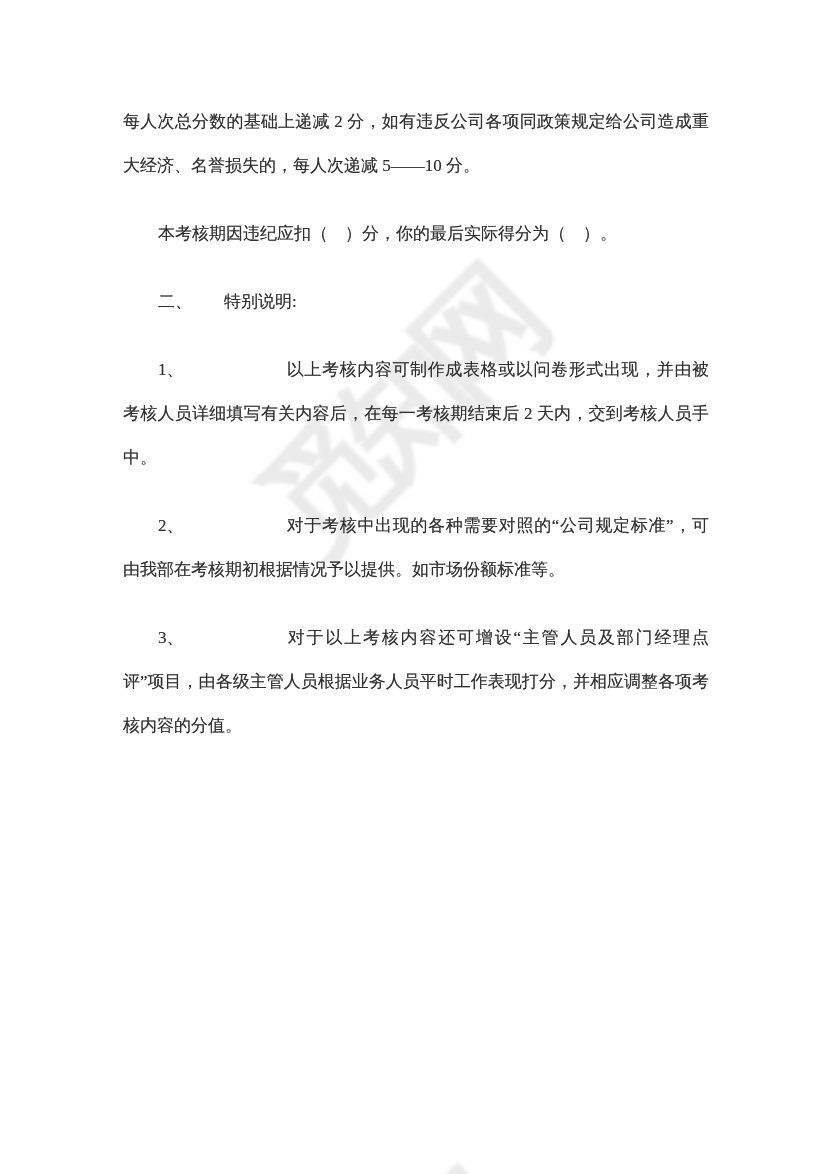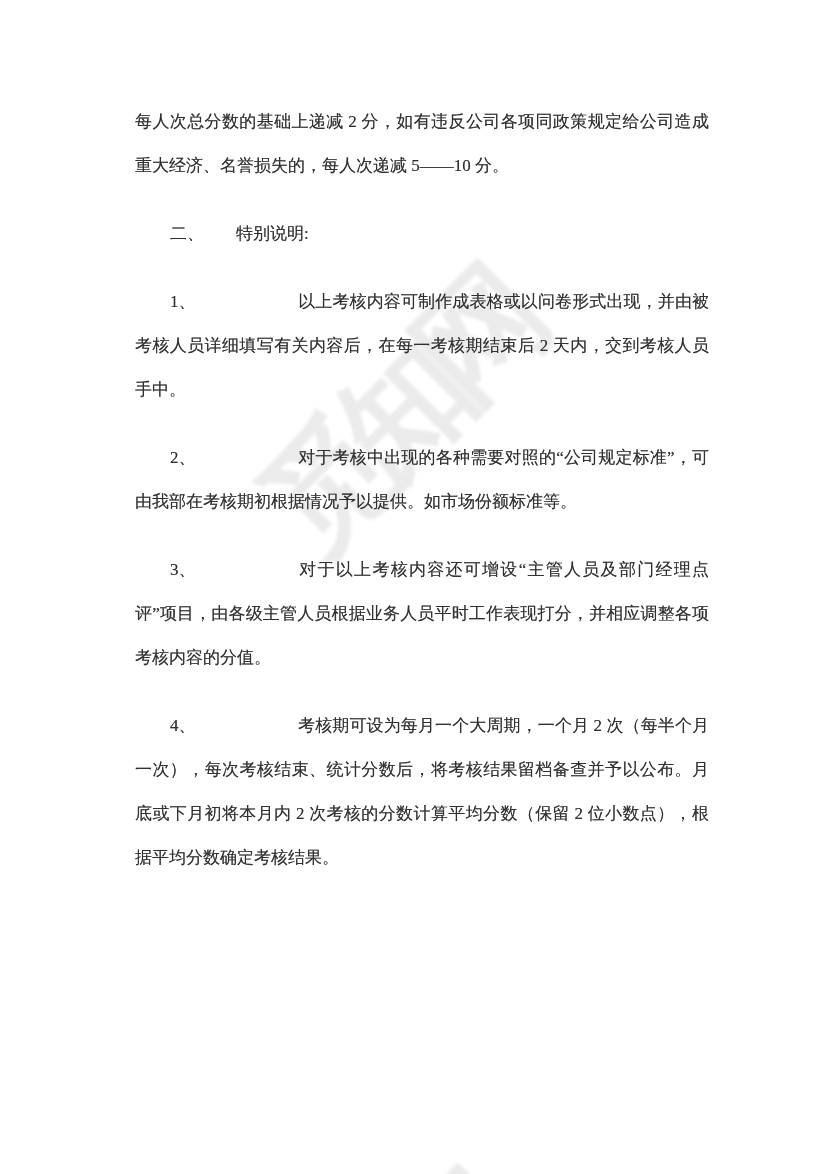--- a/index.html
+++ b/index.html
@@ -31,56 +31,56 @@
     z-index: 1;
     left: 123px;
     top: 100px;
     width: 586px;
     font-size: 17px;
     line-height: 44px;
     color: #303030;
     text-align: justify;
     text-shadow: 0 0 0.6px rgba(48,48,48,0.55);
   }
-  .content p { margin: 0 0 24px 12px; text-indent: 35px; }
+  .content p { margin: 0 0 24px 0; text-indent: 35px; }
   .content p.continuation { text-indent: 0; }
   .num { display: inline-block; text-indent: 0; width: 128px; }
   p.heading .num { width: 66px; }
 </style>
 </head>
 <body>
 
 <div class="page">
 
   <div class="watermark wm-main" style="color: rgb(235, 235, 235);">觅知网</div>
 
   <div class="watermark wm-bottom" style="color: rgb(235, 235, 235);">觅知网</div>
 
   <div class="content">
 
     <p class="continuation">
       <span>每人次总分数的基础上递减 2 分，如有违反公司各项同政策规定给公司造成重大经济、名誉损失的，每人次递减 5——10 分。</span>
     </p>
 
+    <p class="body">
+      <span>本考核期因违纪应扣（　）分，你的最后实际得分为（　）。</span>
+    </p>
 
     <p class="heading">
       <span class="num">二、</span><span>特别说明:</span>
     </p>
 
     <p class="item">
       <span class="num">1、</span><span>以上考核内容可制作成表格或以问卷形式出现，并由被考核人员详细填写有关内容后，在每一考核期结束后 2 天内，交到考核人员手中。</span>
     </p>
 
     <p class="item">
       <span class="num">2、</span><span>对于考核中出现的各种需要对照的“公司规定标准”，可由我部在考核期初根据情况予以提供。如市场份额标准等。</span>
     </p>
 
     <p class="item">
       <span class="num">3、</span><span>对于以上考核内容还可增设“主管人员及部门经理点评”项目，由各级主管人员根据业务人员平时工作表现打分，并相应调整各项考核内容的分值。</span>
     </p>
 
-    <p class="item">
-      <span class="num">4、</span><span>考核期可设为每月一个大周期，一个月 2 次（每半个月一次），每次考核结束、统计分数后，将考核结果留档备查并予以公布。月底或下月初将本月内 2 次考核的分数计算平均分数（保留 2 位小数点），根据平均分数确定考核结果。</span>
-    </p>
 
 
   </div>
 </div>
 
 </body></html>

